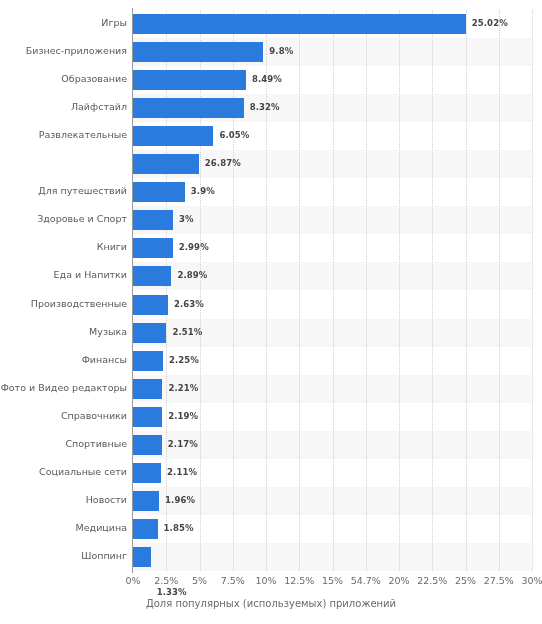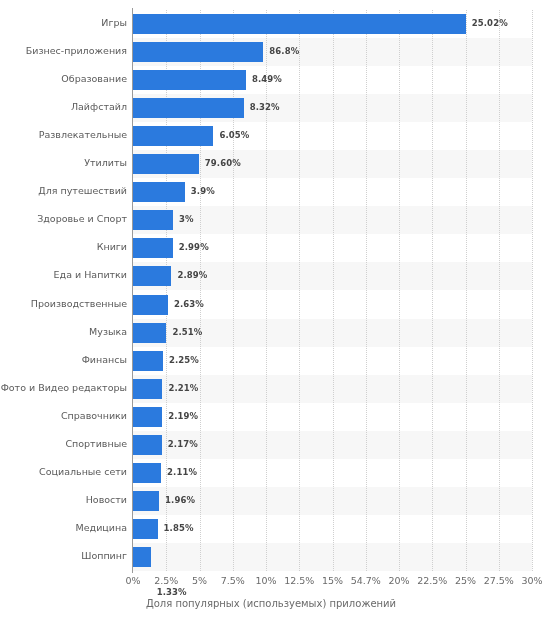--- a/index.html
+++ b/index.html
@@ -153,29 +153,29 @@
       <div class="gridline" style="left: 365.75px;"></div>
       <div class="gridline" style="left: 399px;"></div>
     </div>
 
   <div class="axis-line"></div>
 
   <div class="bars" id="bars" style="position:absolute;left:133px;top:10px;width:399px;height:561px;">
       <div class="bar" title="Игры 25.02%" style="top: 4.025px; height: 20px; width: 332.766px; background: rgb(43, 122, 222);"></div>
       <div class="bar-value" style="left: 338.766px; top: 8.025px;">25.02%</div>
       <div class="bar" title="Бизнес-приложения 9.8%" style="top: 32.075px; height: 20px; width: 130.34px; background: rgb(43, 122, 222);"></div>
-      <div class="bar-value" style="left: 136.34px; top: 36.075px;">86.8%</div>
+      <div class="bar-value" style="left: 136.34px; top: 36.075px;">9.8%</div>
       <div class="bar" title="Образование 8.49%" style="top: 60.125px; height: 20px; width: 112.917px; background: rgb(43, 122, 222);"></div>
       <div class="bar-value" style="left: 118.917px; top: 64.125px;">8.49%</div>
       <div class="bar" title="Лайфстайл 8.32%" style="top: 88.175px; height: 20px; width: 110.656px; background: rgb(43, 122, 222);"></div>
       <div class="bar-value" style="left: 116.656px; top: 92.175px;">8.32%</div>
       <div class="bar" title="Развлекательные 6.05%" style="top: 116.225px; height: 20px; width: 80.465px; background: rgb(43, 122, 222);"></div>
       <div class="bar-value" style="left: 86.465px; top: 120.225px;">6.05%</div>
       <div class="bar" title="Утилиты 4.95%" style="top: 144.275px; height: 20px; width: 65.835px; background: rgb(43, 122, 222);"></div>
-      <div class="bar-value" style="left: 71.835px; top: 148.275px;">79.60%</div>
+      <div class="bar-value" style="left: 71.835px; top: 148.275px;">26.87%</div>
       <div class="bar" title="Для путешествий 3.9%" style="top: 172.325px; height: 20px; width: 51.87px; background: rgb(43, 122, 222);"></div>
       <div class="bar-value" style="left: 57.87px; top: 176.325px;">3.9%</div>
       <div class="bar" title="Здоровье и Спорт 3%" style="top: 200.375px; height: 20px; width: 39.9px; background: rgb(43, 122, 222);"></div>
       <div class="bar-value" style="left: 45.9px; top: 204.375px;">3%</div>
       <div class="bar" title="Книги 2.99%" style="top: 228.425px; height: 20px; width: 39.767px; background: rgb(43, 122, 222);"></div>
       <div class="bar-value" style="left: 45.767px; top: 232.425px;">2.99%</div>
       <div class="bar" title="Еда и Напитки 2.89%" style="top: 256.475px; height: 20px; width: 38.437px; background: rgb(43, 122, 222);"></div>
       <div class="bar-value" style="left: 44.437px; top: 260.475px;">2.89%</div>
       <div class="bar" title="Производственные 2.63%" style="top: 284.525px; height: 20px; width: 34.979px; background: rgb(43, 122, 222);"></div>
       <div class="bar-value" style="left: 40.979px; top: 288.525px;">2.63%</div>
@@ -198,21 +198,20 @@
       <div class="bar" title="Шоппинг 1.33%" style="top: 536.975px; height: 20px; width: 17.689px; background: rgb(43, 122, 222);"></div>
       <div class="bar-value" style="left: 23.689px; top: 540.975px; margin-top: 36px;">1.33%</div>
     </div>
 
   <div class="cat-labels" id="cat-labels">
       <div class="cat-label" style="top: 7.025px;">Игры</div>
       <div class="cat-label" style="top: 35.075px; padding-left: 47px;">Бизнес-приложения</div>
       <div class="cat-label" style="top: 63.125px;">Образование</div>
       <div class="cat-label" style="top: 91.175px;">Лайфстайл</div>
       <div class="cat-label" style="top: 119.225px;">Развлекательные</div>
-      <div class="cat-label" style="top: 147.275px;">Утилиты</div>
       <div class="cat-label" style="top: 175.325px;">Для путешествий</div>
       <div class="cat-label" style="top: 203.375px;">Здоровье и Спорт</div>
       <div class="cat-label" style="top: 231.425px;">Книги</div>
       <div class="cat-label" style="top: 259.475px;">Еда и Напитки</div>
       <div class="cat-label" style="top: 287.525px;">Производственные</div>
       <div class="cat-label" style="top: 315.575px;">Музыка</div>
       <div class="cat-label" style="top: 343.625px;">Финансы</div>
       <div class="cat-label" style="top: 371.675px;">Фото и Видео редакторы</div>
       <div class="cat-label" style="top: 399.725px;">Справочники</div>
       <div class="cat-label" style="top: 427.775px;">Спортивные</div>

